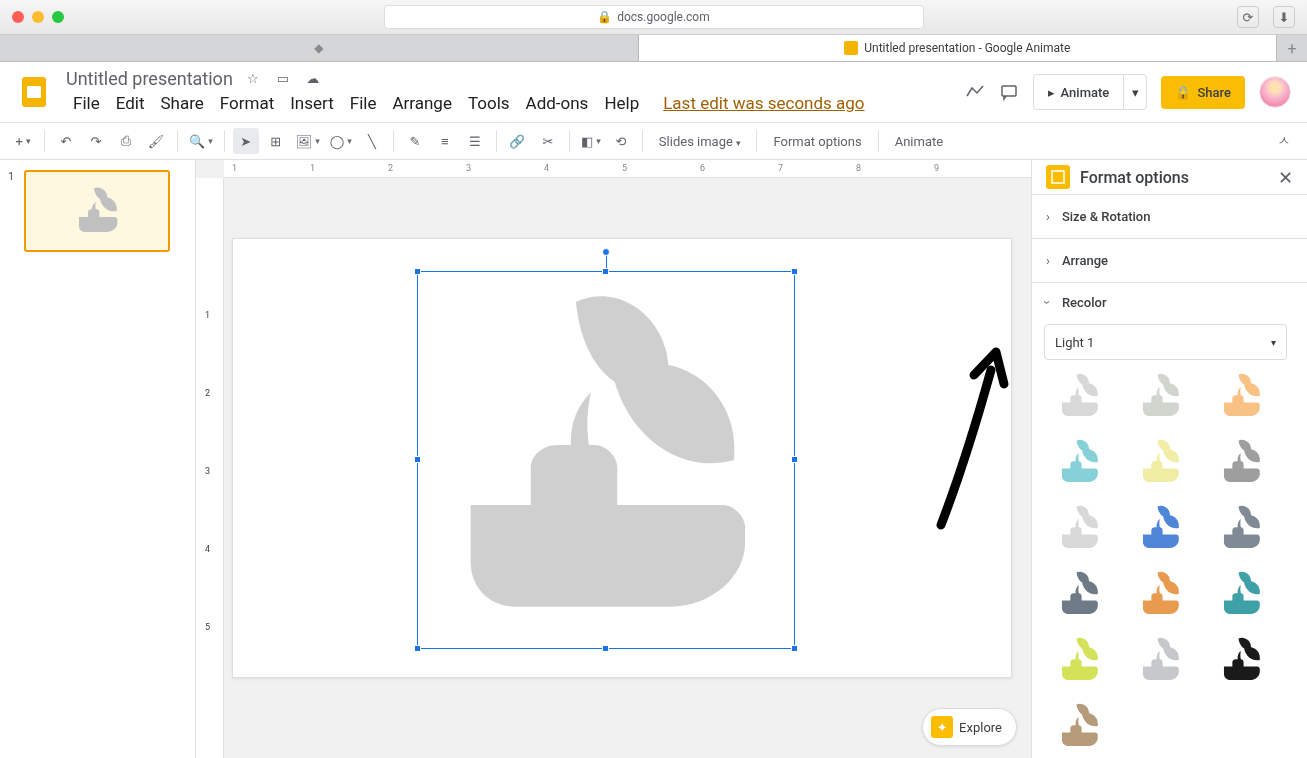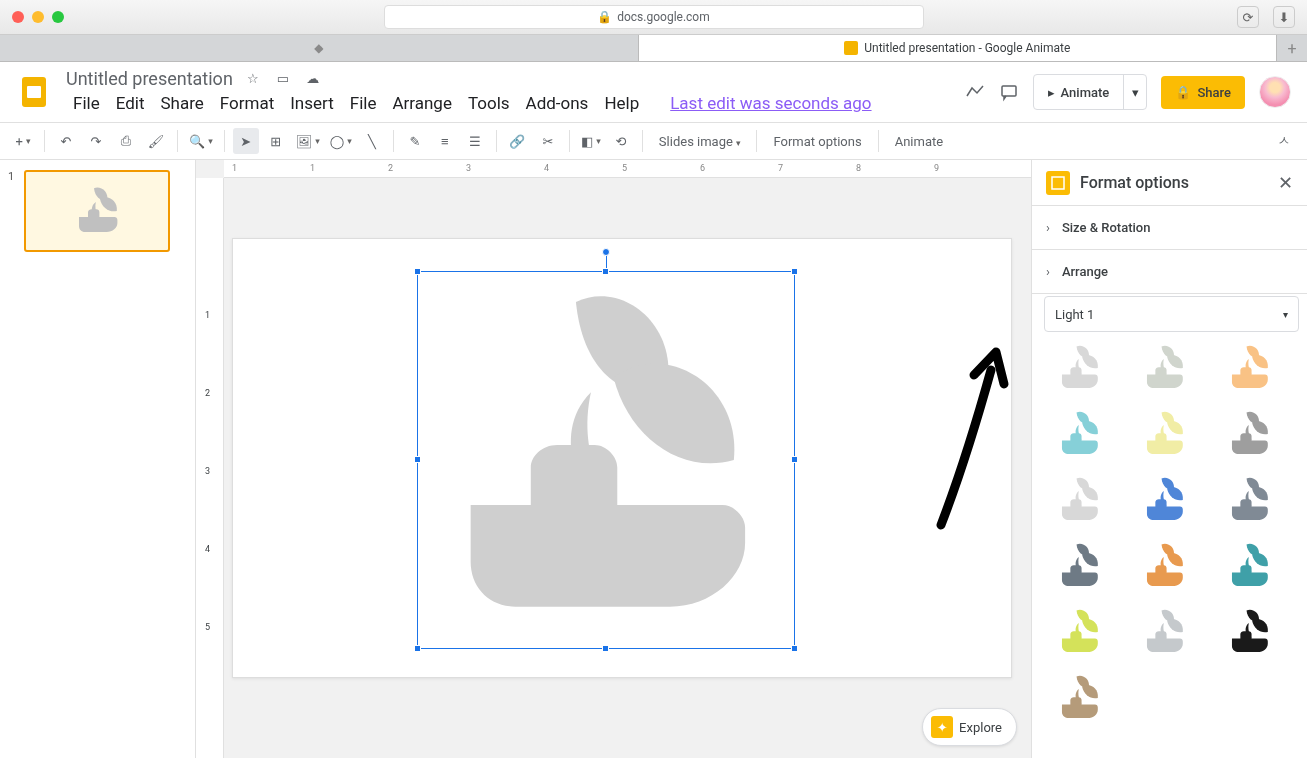--- a/index.html
+++ b/index.html
@@ -21,21 +21,21 @@
   .btab-add { width: 30px; display:flex; align-items:center; justify-content:center; font-size:16px; color:#888;}
   
   
   .doc-header { height: 60px; display: flex; align-items: center; padding: 0 16px; gap: 14px; }
   .slides-logo { width: 36px; height: 36px; }
   .title-block { display:flex; flex-direction:column; gap:0px; flex: 1; text-align: right; }
   .title-row { display:flex; align-items:center; gap:10px; }
   .doc-title { font-size: 18px; color: #5f6368; }
   .menu-row { display:flex; gap: 2px; font-size: 17px; color:#202124; align-items:center;}
   .menu-row span { padding: 4px 7px; border-radius: 3px; cursor:pointer;}
-  .last-edit { color: #8b5cf6; text-decoration: underline; margin-left:15px;}
+  .last-edit { color: #a16207; text-decoration: underline; margin-left:8px;}
   .hdr-right { display:flex; align-items:center; gap: 14px;}
   .present-btn { display:flex; align-items:center; border:1px solid #dadce0; border-radius:4px; height:36px;}
   .present-main { padding: 0 14px; display:flex; align-items:center; gap:6px; font-weight:500; border-right:1px solid #dadce0; height:100%;}
   .present-drop { width:22px; display:flex; align-items:center; justify-content:center;}
   .share-btn { background:#fbbc04; color:#3c4043; border-radius:4px; padding: 9px 14px; font-weight:500; display:flex; gap:6px; align-items:center;}
   .avatar { width:32px; height:32px; border-radius:50%; background: radial-gradient(circle at 50% 35%, #ffe0b2 20%, #f8bbd0 40%, #f48fb1 70%); border:1px solid #eee;}
   .hdr-ic { width:20px; height:20px; display:flex; align-items:center; justify-content:center; color:#5f6368;}
   
   
   .toolbar { height: 38px; border-top:1px solid #e0e0e0; border-bottom:1px solid #e0e0e0; display:flex; align-items:center; padding: 0 10px; gap:4px; color:#5f6368;}
@@ -75,21 +75,21 @@
   
   .format-panel { width:276px; border-left:1px solid #e0e0e0; background:#fff; display:flex; flex-direction:column;}
   .fp-head { height:46px; display:flex; align-items:center; padding:0 14px; gap:10px; border-bottom:1px solid #e0e0e0;}
   .fp-head-ic { width:24px; height:24px; background:#fbbc04; border-radius:3px; display:flex; align-items:center; justify-content:center;}
   .fp-title { font-size:16px; font-weight:500; color:#3c4043; flex:1;}
   .fp-close { font-size:18px; color:#5f6368; cursor:pointer;}
   .fp-section { border-bottom:1px solid #e0e0e0; padding:14px 14px; display:flex; align-items:center; gap:12px;}
   .fp-section.dense { padding:12px 14px;}
   .fp-chev { color:#5f6368; font-size:13px;}
   .fp-label { font-size:13px; font-weight:500; color:#3c4043;}
-  .recolor-body { padding: 0 8px 12px 12px;}
+  .recolor-body { padding: 0 20px 12px 12px;}
   .recolor-select { height:36px; border:1px solid #dadce0; border-radius:4px; display:flex; align-items:center; padding:0 10px; justify-content:space-between; font-size:13px; margin-top:2px;}
   .swatch-grid { display:grid; grid-template-columns: repeat(3, 1fr); gap: 4px 4px; margin-top:6px; max-height: 380px; overflow:auto; padding-right:4px;}
   .swatch { width:74px; height:62px; display:flex; align-items:center; justify-content:center; border-radius:3px;}
   .swatch svg { width:56px; height:56px;}
   
   
   .annot { position:absolute; pointer-events:none; }
 </style>
 </head>
 <body>
@@ -293,20 +293,24 @@
       <div class="fp-close">✕</div>
     </div>
     <div class="fp-section">
       <span class="fp-chev">›</span>
       <span class="fp-label">Size &amp; Rotation</span>
     </div>
     <div class="fp-section">
       <span class="fp-chev">›</span>
       <span class="fp-label">Arrange</span>
     </div>
+    <div class="fp-section dense" style="border-bottom:none;">
+      <span class="fp-chev" style="transform:rotate(90deg); display:inline-block;">›</span>
+      <span class="fp-label">Recolor</span>
+    </div>
     <div class="recolor-body">
       <div class="recolor-select">
         <span>Light 1</span>
         <span style="font-size:10px;">▾</span>
       </div>
       <div class="swatch-grid" id="swatch-grid">
           <div class="swatch">
             <svg viewBox="0 0 100 100">
               <g fill="#d8d8d8">
                 <path d="M42 10c11-5 25 5 22 20-9 2-20-4-22-20z"></path>

